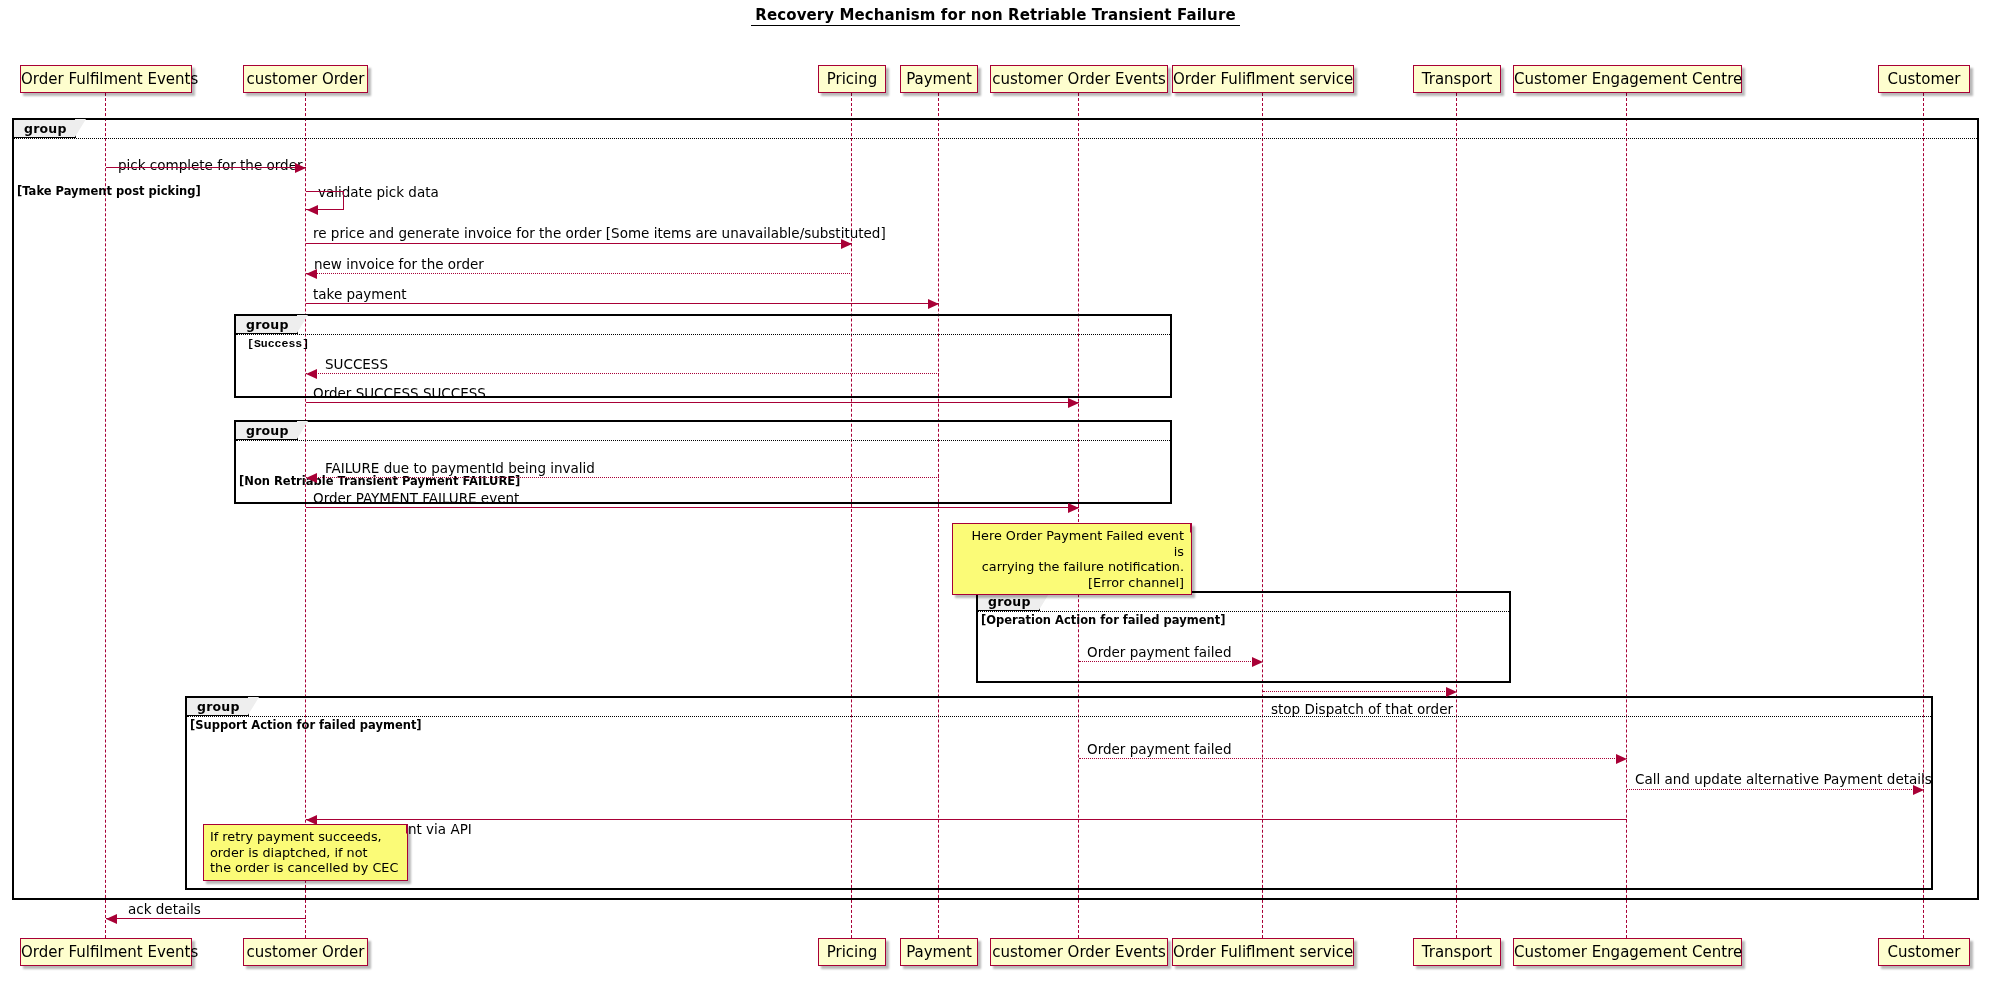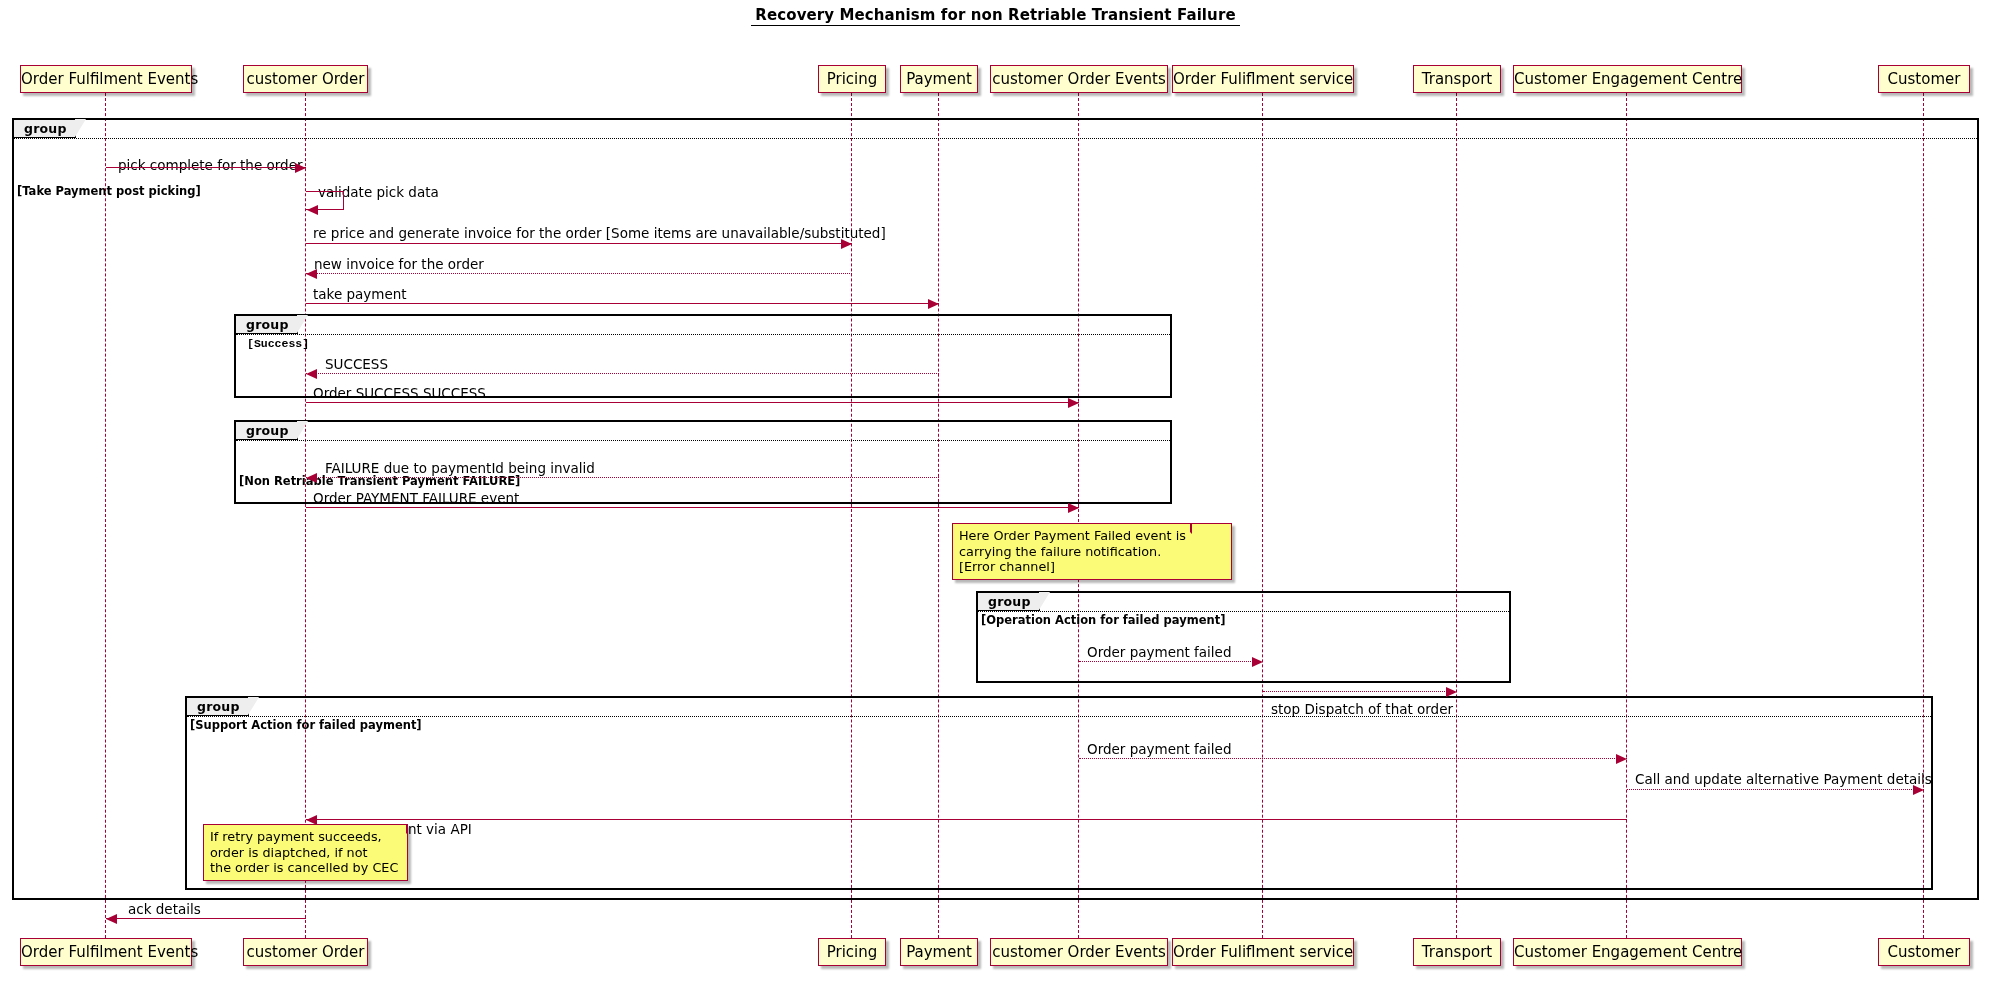--- a/index.html
+++ b/index.html
@@ -255,21 +255,21 @@
       <div class="msg-line dotted" style="left: 1627px; top: 789px; width: 297px;"></div>
       <div class="arrow-head right" style="left: 1913px; top: 785px;"></div>
       <div class="msg-label" style="left: 325px; top: 802px; margin-top: 20px;">retry payment via API</div>
       <div class="msg-line" style="left: 306px; top: 819px; width: 1321px;"></div>
       <div class="arrow-head left" style="left: 306px; top: 815px;"></div>
       <div class="msg-label" style="left: 128px; top: 902px;">ack details</div>
       <div class="msg-line" style="left: 106px; top: 918px; width: 200px;"></div>
       <div class="arrow-head left" style="left: 106px; top: 914px;"></div>
     </div>
   <div id="layer-notes">
-      <div class="note" style="left: 952px; top: 523px; width: 280px; min-height: 53px;">Here Order Payment Failed event is
+      <div class="note" style="left: 952px; top: 523px; width: 240px; min-height: 53px; text-align: right;">Here Order Payment Failed event is
 carrying the failure notification.
 [Error channel]</div>
       <div class="note-fold" style="position: absolute; left: 1181px; top: 523px;"></div>
       <div class="note-fold-inner" style="position: absolute; left: 1181px; top: 524px;"></div>
       <div class="note" style="left: 203px; top: 824px; width: 205px; min-height: 55px;">If retry payment succeeds,
 order is diaptched, if not
 the order is cancelled by CEC</div>
       <div class="note-fold" style="position: absolute; left: 397px; top: 824px;"></div>
       <div class="note-fold-inner" style="position: absolute; left: 397px; top: 825px;"></div>
     </div>

